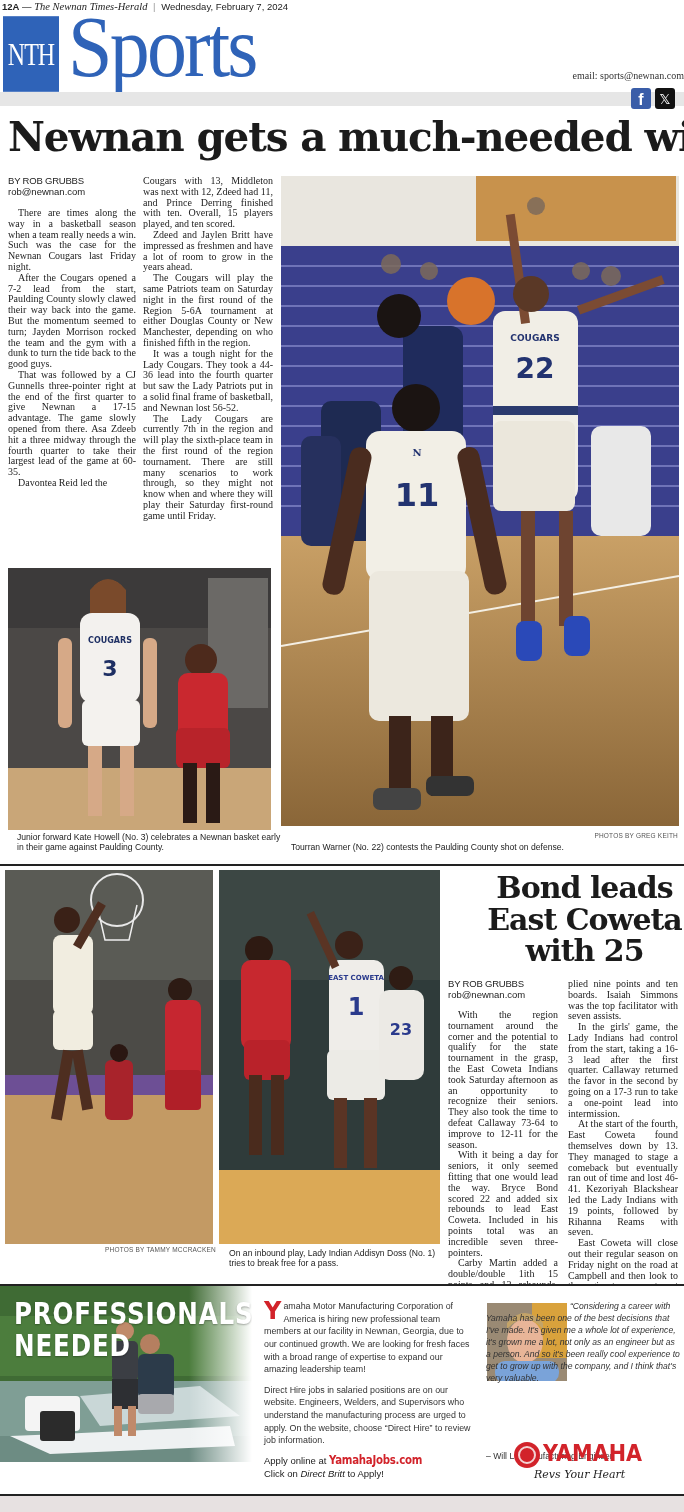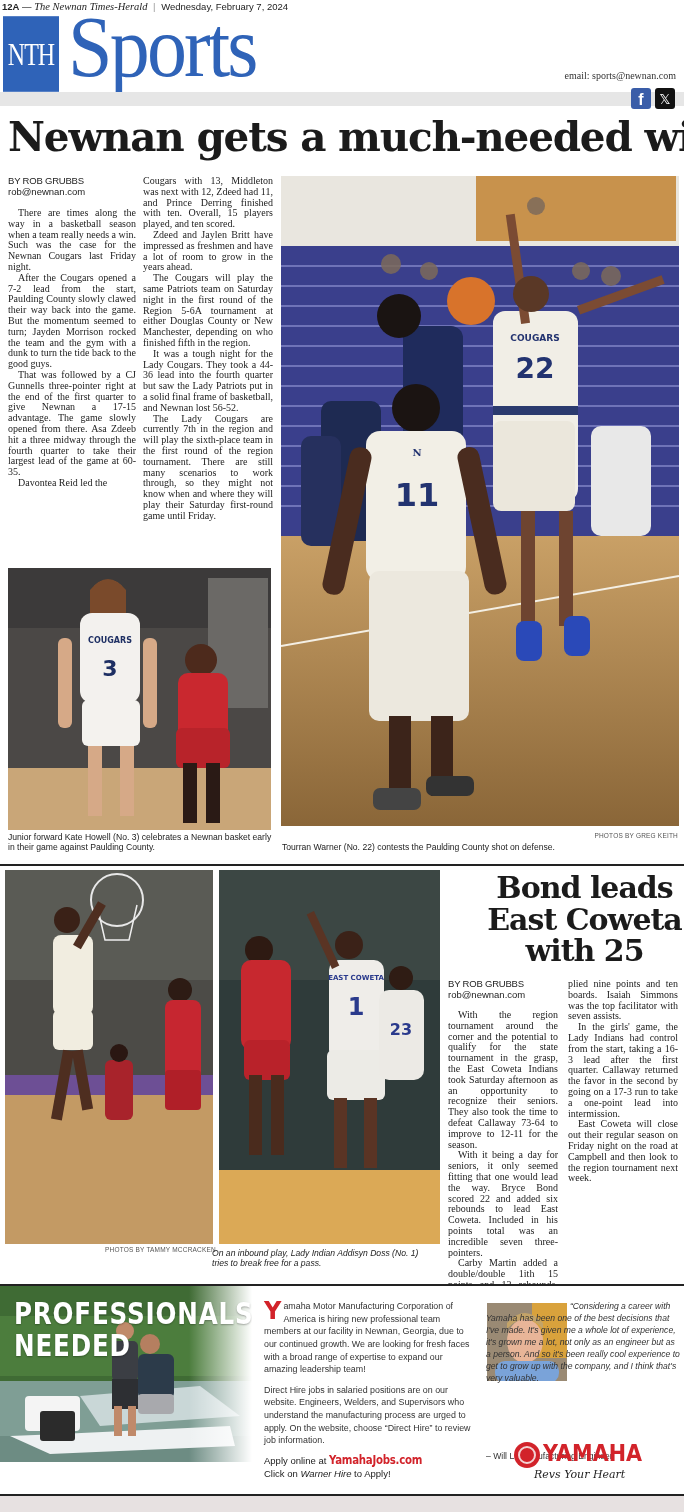--- a/index.html
+++ b/index.html
@@ -14,39 +14,39 @@
   .folio i { font-family: "Liberation Serif", serif; font-style: italic; font-size: 10.5px; }
   .folio .sep { color: #999; margin: 0 3px; }
 
   
   .nth-box { left: 3px; top: 26px; width: 56px; height: 56px; background: #2f63b8; color: #fff;
     font-family: "Liberation Serif", serif; font-size: 24px; font-weight: 400; letter-spacing: -1px;
     display: flex; align-items: center; justify-content: center; transform: scaleY(1.35); transform-origin: center; }
   .nth-box span { display:block; }
   .sports-word { left: 68px; top: 4px; font-family: "Liberation Serif", serif; font-size: 86px; line-height: 1; color: #2f63b8; letter-spacing: -3px; transform: scaleX(0.93); transform-origin: left; }
   .mast-bar { left: 0; top: 92px; width: 684px; height: 14px; background: #e6e6e6; }
-  .email { right: 8px; top: 70px; font-family: "Liberation Serif", serif; font-size: 10px; color: #333; }
+  .email { right: 0; top: 70px; font-family: "Liberation Serif", serif; font-size: 10px; color: #333; }
   .social-fb { left: 631px; top: 88px; width: 20px; height: 21px; background: #3a5da8; border-radius: 3px; color: #fff; font-family: "Liberation Sans", sans-serif; font-weight: 700; font-size: 16px; display:flex; align-items:flex-end; justify-content:center; }
   .social-x { left: 655px; top: 88px; width: 20px; height: 21px; background: #111; border-radius: 3px; color: #fff; font-family: "DejaVu Sans", sans-serif; font-size: 14px; display:flex; align-items:center; justify-content:center; }
 
   
   .headline { left: 8px; top: 115px; font-family: "DejaVu Serif", serif; font-weight: 700; font-size: 40.5px; letter-spacing: -1.2px; color: #1b1b1b; white-space: nowrap; line-height: 1.1; }
 
   
   .byline { font-family: "Liberation Sans", sans-serif; font-size: 9.5px; font-weight: 400; color: #222; line-height: 1.15; }
   .byline .name { font-weight: 400; text-transform: uppercase; letter-spacing: -0.2px; }
 
   
   .col { font-family: "Liberation Serif", serif; font-size: 10px; line-height: 1.08; color: #222; text-align: justify; hyphens: auto; }
   .col p { text-indent: 10px; margin: 0; }
 
   
   .photo { overflow: hidden; }
   .credit { font-family: "Liberation Sans", sans-serif; font-size: 6.5px; color: #555; text-transform: uppercase; letter-spacing: 0.2px; }
-  .caption { font-family: "Liberation Sans", sans-serif; font-size: 8.6px; line-height: 1.18; color: #222; }
+  .caption { font-family: "Liberation Sans", sans-serif; font-size: 8.6px; line-height: 1.18; color: #222; margin-left: 9px; }
 
   .rule { background: #222; }
 
   
   .head2 { left: 440px; top: 872px; width: 244px; text-align: center; font-family: "DejaVu Serif", serif; font-weight: 700; font-size: 30px; line-height: 1.05; letter-spacing: -1px; color: #1b1b1b; padding-left: 45px; }
 
   
   .ad { left: 0; top: 1284px; width: 684px; height: 212px; background: #fff; border-top: 2px solid #222; border-bottom: 2px solid #222; }
   .ad-bottom-bar { left: 0; top: 1496px; width: 684px; height: 16px; background: #e7e1e1; }
   .ad-photo { left: 0; top: 1286px; width: 252px; height: 176px; }
@@ -256,21 +256,21 @@
     <rect x="100" y="40" width="8" height="60" fill="#5a3424" transform="rotate(-25 104 70)"></rect>
 
     <rect x="160" y="120" width="45" height="90" fill="#eceae5" rx="10"></rect>
     <text x="182" y="165" font-family="DejaVu Sans, sans-serif" font-size="16" font-weight="700" fill="#2a3a8c" text-anchor="middle">23</text>
     <circle cx="182" cy="108" r="12" fill="#2f1c14"></circle>
   </svg>
 </div>
 
 <div class="abs credit" style="left:105px; top:1246px;">PHOTOS BY TAMMY MCCRACKEN</div>
 <div class="abs caption" style="left:5px; top:1324px; width:210px;">High-flying Qwes Williams (No. 4) soars over the Callaway defense for a dunk.</div>
-<div class="abs caption" style="left:212px; top:1248px; width:218px;font-style:italic;">On an inbound play, Lady Indian Addisyn Doss (No. 1) tries to break free for a pass.</div>
+<div class="abs caption" style="left:220px; top:1248px; width:218px;">On an inbound play, Lady Indian Addisyn Doss (No. 1) tries to break free for a pass.</div>
 
 <div class="abs head2">
   <div>Bond leads</div>
   <div>East Coweta</div>
   <div>with 25</div>
 </div>
 
 <div class="abs byline" style="left:448px; top:979px;">
   <div class="name">BY ROB GRUBBS</div>
   <div>rob@newnan.com</div>
@@ -278,20 +278,21 @@
 
 <div class="abs col" style="left:448px; top:1010px; width:110px;">
   <p>With the region tournament around the corner and the potential to qualify for the state tournament in the grasp, the East Coweta Indians took Saturday afternoon as an opportunity to recognize their seniors. They also took the time to defeat Callaway 73-64 to improve to 12-11 for the season.</p>
   <p>With it being a day for seniors, it only seemed fitting that one would lead the way. Bryce Bond scored 22 and added six rebounds to lead East Coweta. Included in his points total was an incredible seven three-pointers.</p>
   <p>Carby Martin added a double/double 1ith 15 points and 12 rebounds, while Qwes Williams sup-</p>
 </div>
 
 <div class="abs col" style="left:568px; top:979px; width:110px;">
   <p style="text-indent:0">plied nine points and ten boards. Isaiah Simmons was the top facilitator with seven assists.</p>
   <p>In the girls' game, the Lady Indians had control from the start, taking a 16-3 lead after the first quarter. Callaway returned the favor in the second by going on a 17-3 run to take a one-point lead into intermission.</p>
+  <p>At the start of the fourth, East Coweta found themselves down by 13. They managed to stage a comeback but eventually ran out of time and lost 46-41. Kezoriyah Blackshear led the Lady Indians with 19 points, followed by Rihanna Reams with seven.</p>
   <p>East Coweta will close out their regular season on Friday night on the road at Campbell and then look to the region tournament next week.</p>
 </div>
 
 <div class="abs ad"></div>
 <div class="abs ad-bottom-bar"></div>
 
 <div class="abs photo ad-photo">
   <svg width="252" height="208" viewBox="0 0 252 208">
     <defs>
       <linearGradient id="fade" x1="0" y1="0" x2="1" y2="0">
@@ -325,21 +326,21 @@
   </div>
 </div>
 
 <div class="abs ad-text" style="left:264px; top:1300px; width:208px;">
   <p><span class="drop-y">Y</span><span>amaha Motor Manufacturing Corporation of America is hiring new professional team members at our facility in Newnan, Georgia, due to our continued growth. We are looking for fresh faces with a broad range of expertise to expand our amazing leadership team!</span></p>
   <p>Direct Hire jobs in salaried positions are on our website. Engineers, Welders, and Supervisors who understand the manufacturing process are urged to apply. On the website, choose “Direct Hire” to review job information.</p>
 </div>
 
 <div class="abs ad-text" style="left:264px; top:1452px; width:210px; font-size:9.5px; line-height:1.35; color:#222;">
   <div><span>Apply online at</span> <span class="yj">YamahaJobs.com</span></div>
-  <div><span>Click on</span> <i>Warner Hire</i> <span>to Apply!</span></div>
+  <div><span>Click on</span> <i>Direct Britt</i> <span>to Apply!</span></div>
 </div>
 
 <div class="abs photo" style="left:487px; top:1303px; width:80px; height:78px;">
   <svg width="80" height="78" viewBox="0 0 80 78">
     <rect width="80" height="78" fill="#9a8a74"></rect>
     <rect x="45" y="0" width="35" height="55" fill="#d9a23c"></rect>
     <ellipse cx="38" cy="38" rx="18" ry="22" fill="#e8b598"></ellipse>
     <path d="M20 26 Q38 6 56 26 L56 20 Q38 0 20 20 Z" fill="#c4a468"></path>
     <rect x="8" y="58" width="64" height="22" fill="#7aa3d9" rx="10"></rect>
   </svg>

